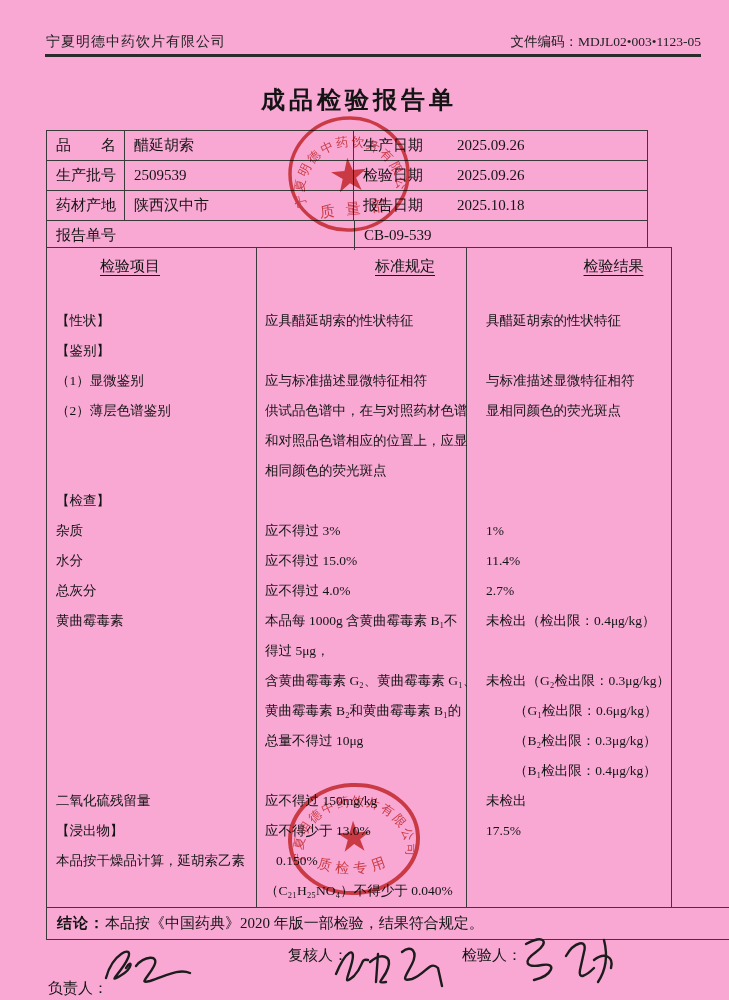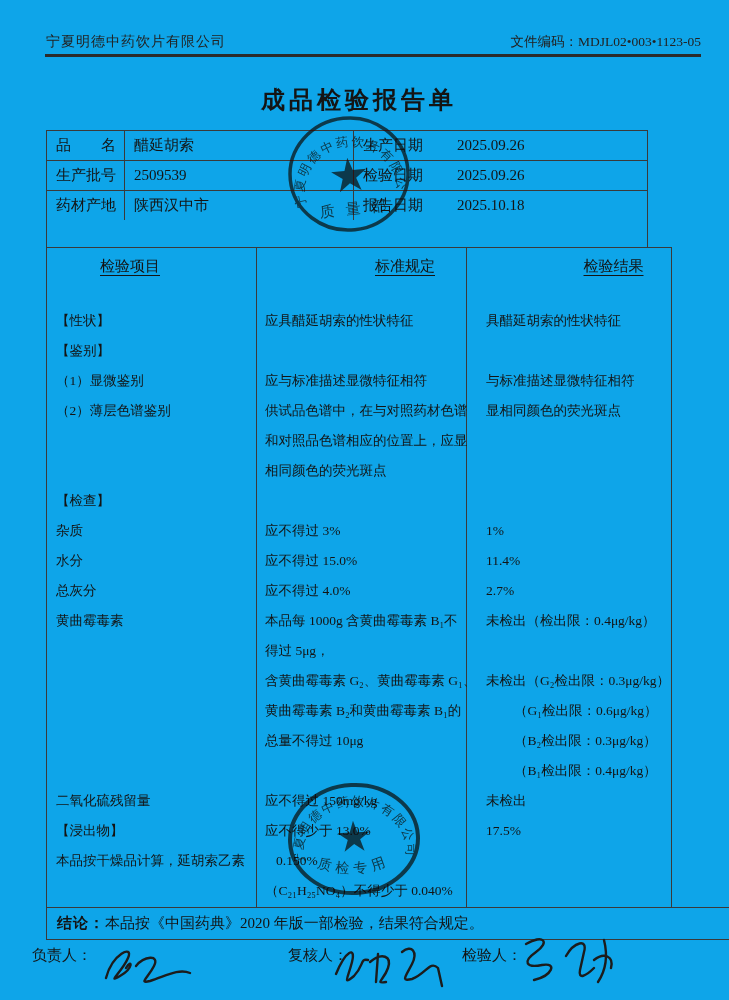--- a/index.html
+++ b/index.html
@@ -1,16 +1,16 @@
 <!DOCTYPE html>
 <html><head>
 <meta charset="utf-8">
 <style>
   html,body{margin:0;padding:0;background:#ffffff;}
-  .page{position:relative;width:729px;height:1000px;background:#0ea5e9;overflow:hidden;
+  .page{position:relative;width:729px;height:1000px;background:#f9a8d4;overflow:hidden;
         font-family:"Liberation Serif","DejaVu Serif",serif;color:#141414;}
   
   .hdr-company{position:absolute;left:46px;top:33px;font-size:14px;letter-spacing:1px;color:#222;}
   .hdr-doccode{position:absolute;right:28px;top:33px;font-size:13.5px;color:#222;}
   .hdr-rule{position:absolute;left:45px;top:54px;width:656px;height:2.5px;background:#2b2b2b;}
   
   .title{position:absolute;left:0;top:84px;width:718px;text-align:center;
          font-size:24px;font-weight:bold;letter-spacing:4px;}
   
   .info{position:absolute;left:46px;top:130px;width:602px;height:118px;
@@ -40,21 +40,21 @@
   .tc.c3{padding-left:20px;}
   .tc.c3.indent{padding-left:48px;}
   
   .conclusion{position:absolute;left:46px;top:907px;width:728px;height:33px;
               border:1.5px solid #3a3a3a;box-sizing:border-box;line-height:30px;
               padding-left:10px;font-size:15px;white-space:nowrap;}
   .conclusion b{letter-spacing:1px;}
   
   .signers{position:absolute;left:0;top:946px;width:729px;height:54px;font-size:15px;}
   .sg{position:absolute;top:0;white-space:nowrap;}
-  .sg1{left:32px;} .sg2{left:288px;} .sg3{left:462px;}
+  .sg1{left:48px;margin-top:33px;} .sg2{left:288px;} .sg3{left:462px;}
   .sig{position:absolute;}
   .sig path{fill:none;stroke:#1c1c1c;stroke-width:2.4;stroke-linecap:round;stroke-linejoin:round;}
   
   .stamp{position:absolute;mix-blend-mode:multiply;opacity:.88;pointer-events:none;}
 </style>
 </head>
 <body>
 
 <div class="page">
 
@@ -72,20 +72,24 @@
       </div>
       <div class="info-row">
         <div class="ic bR">生产批号</div>
         <div class="ic bR">2509539</div>
         <div class="ic"><span class="lbl2">检验日期</span><span>2025.09.26</span></div>
       </div>
       <div class="info-row">
         <div class="ic bR">药材产地</div>
         <div class="ic bR">陕西汉中市</div>
         <div class="ic"><span class="lbl2">报告日期</span><span>2025.10.18</span></div>
+      </div>
+      <div class="info-row merged">
+        <div class="ic bR">报告单号</div>
+        <div class="ic">CB-09-539</div>
       </div>
     </div>
 
   <div class="main">
     <div class="vline" style="left:209px"></div>
     <div class="vline" style="left:419px"></div>
     <div class="mhead">
       <span class="mh1">检验项目</span>
       <span class="mh2">标准规定</span>
       <span class="mh3">检验结果</span>

